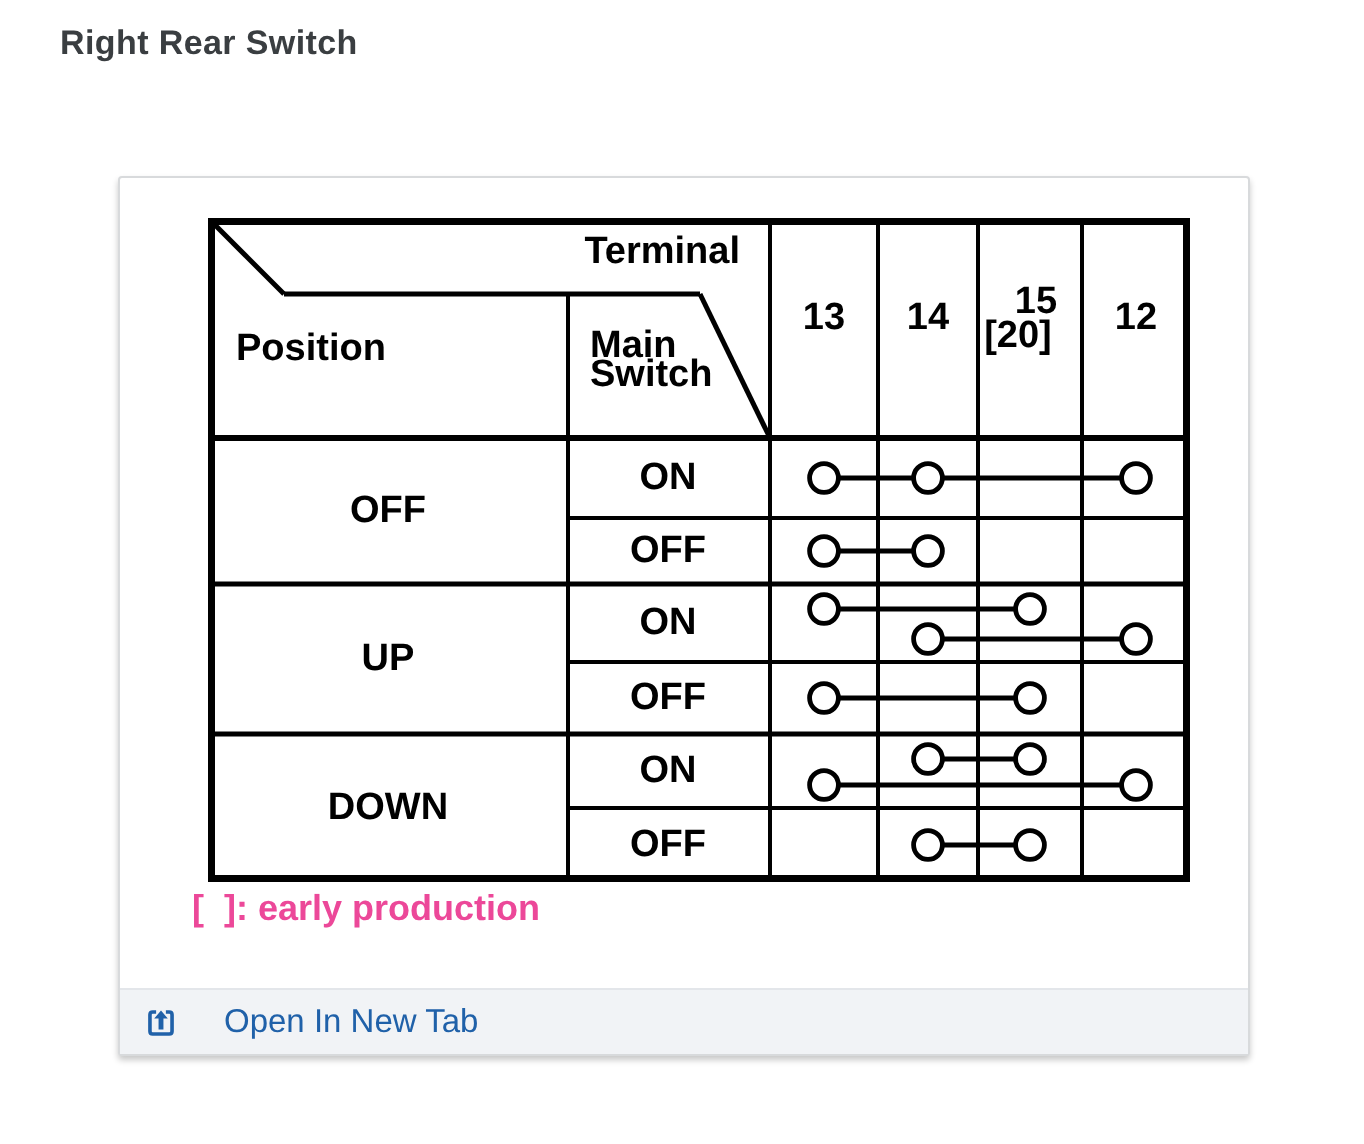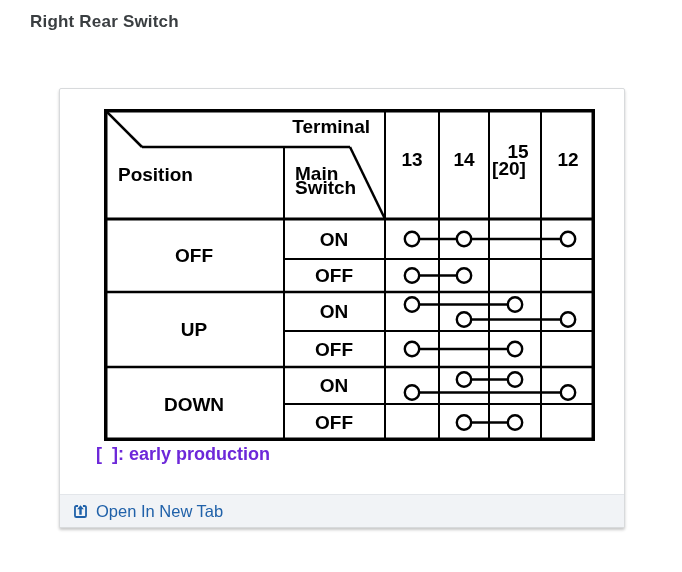--- a/index.html
+++ b/index.html
@@ -2,24 +2,24 @@
 <html><head>
 <meta charset="utf-8">
 <style>
   html,body{margin:0;padding:0;background:#ffffff;font-family:"Liberation Sans",sans-serif;}
   .page{position:relative;width:682px;height:572px;background:#ffffff;overflow:hidden;}
   .page-title{position:absolute;left:30px;top:12px;font-size:17px;font-weight:bold;color:#3a3e41;letter-spacing:.2px;}
   .figure-panel{position:absolute;left:28px;top:88px;width:566px;height:440px;background:#ffffff;
     border:1px solid #d8dadc;border-radius:2px;box-shadow:0 2px 3px rgba(0,0,0,.22);box-sizing:border-box;margin-left:31px;}
   .table-wrap{position:absolute;left:44px;top:20px;width:491px;height:332px;}
   svg text{font-family:"Liberation Sans",sans-serif;font-weight:bold;fill:#000;}
-  .footnote{position:absolute;left:36px;top:355px;font-size:18px;font-weight:bold;color:#6d28d9;white-space:pre;}
+  .footnote{position:absolute;left:36px;top:355px;font-size:18px;font-weight:bold;color:#ec4899;white-space:pre;}
   .footer-bar{position:absolute;left:0;right:0;bottom:0;height:33px;background:#f1f3f6;border-top:1px solid #e3e6ea;
     display:flex;align-items:center;justify-content:space-between;padding:0 12px;box-sizing:border-box;}
-  .link{display:flex;align-items:center;gap:7px;color:#2061a9;font-size:16.5px;cursor:pointer;text-decoration:none;}
+  .link{display:flex;align-items:center;gap:23px;color:#2061a9;font-size:16.5px;cursor:pointer;text-decoration:none;}
   .link svg{display:block;}
 </style>
 </head>
 <body>
 
 <div class="page">
 
   <div class="page-title">Right Rear Switch</div>
 
   <div class="figure-panel">

